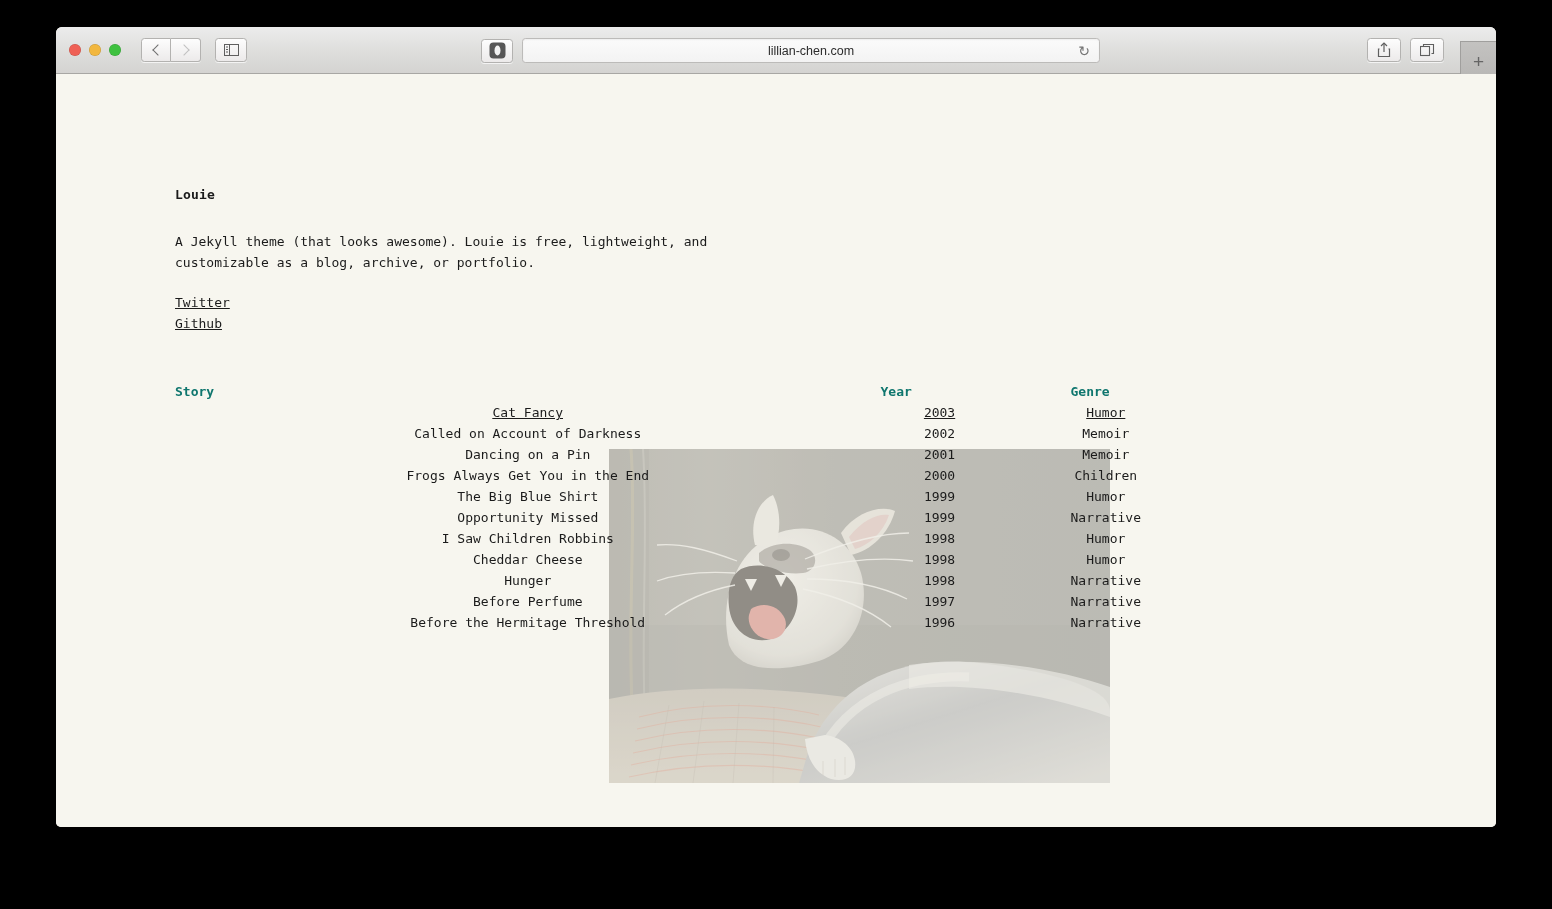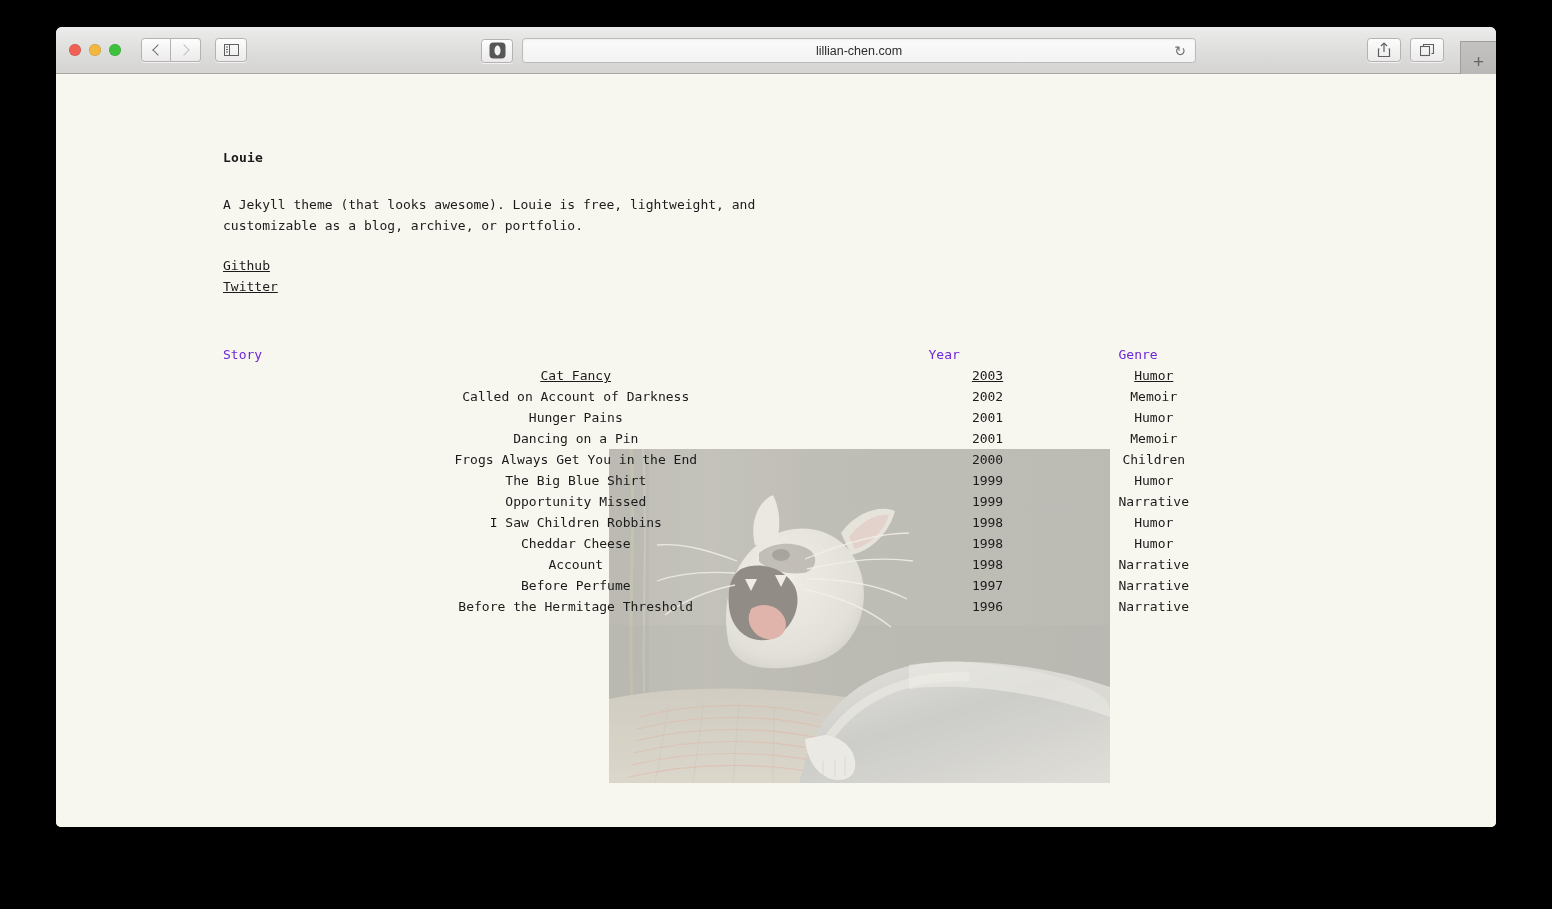--- a/index.html
+++ b/index.html
@@ -75,21 +75,21 @@
 
   .urlbar-wrap {
     position: absolute;
     left: 425px;
     top: 11px;
     display: flex;
     align-items: center;
     gap: 9px;
   }
   .urlbar {
-    width: 674px;
+    width: 578px;
     height: 25px;
     background: linear-gradient(to bottom,#fbfbfb,#f3f3f3);
     border: 1px solid #bcbbb9;
     border-radius: 3.5px;
     display: flex;
     align-items: center;
     justify-content: center;
     position: relative;
     box-shadow: inset 0 1px 2px rgba(0,0,0,.06);
   }
@@ -152,25 +152,24 @@
     width: 501px;
     height: 334px;
     overflow: hidden;
     opacity: 0.55;
   }
   .hero-photo svg { display: block; width: 100%; height: 100%; }
 
   .content {
     position: relative;
     padding-left: 119px;
-    padding-top: 73px;
+    padding-top: 110px;
     font-size: 13px;
     color: #1b1b1b;
     line-height: 21px;
-    margin-left: 48px;
   }
 
   .site-title {
     font-weight: bold;
     font-size: 13px;
     letter-spacing: .2px;
   }
 
   .intro {
     margin-top: 26px;
@@ -187,25 +186,25 @@
   
   .story-table {
     position: relative;
     margin-top: 47px;
     width: 966px;
     border-collapse: collapse;
     font-size: 13px;
     line-height: 21px;
   }
   .story-table th {
-    font-weight: normal;
+    font-weight: bold;
     text-align: left;
     padding: 0;
     height: 21px;
-    color: #6d28d9;
+    color: #0f766e;
   }
   .story-table td {
     padding: 0;
     height: 21px;
     color: #1b1b1b;
     vertical-align: top;
     text-align: center;
   }
   .col-year  { text-align: right; width: 118px; }
   .col-genre { text-align: left;  width: 90px; padding-left: 72px !important; }
@@ -368,22 +367,22 @@
     </div>
 
     <div class="content">
 
       <div class="site-title">Louie</div>
 
       <div class="intro">A Jekyll theme (that looks awesome). Louie is free, lightweight, and
 customizable as a blog, archive, or portfolio.</div>
 
       <div class="links">
+        <a href="#">Twitter</a>
         <a href="#">Github</a>
-        <a href="#">Twitter</a>
       </div>
 
       <table class="story-table">
         <thead>
           <tr>
             <th>Story</th>
             <th class="col-year">Year</th>
             <th class="col-genre">Genre</th>
           </tr>
         </thead>
@@ -392,25 +391,20 @@
               <td><a href="#">Cat Fancy</a></td>
               <td class="col-year">2003</td>
               <td class="col-genre">Humor</td>
             </tr>
             <tr>
               <td>Called on Account of Darkness</td>
               <td class="col-year">2002</td>
               <td class="col-genre">Memoir</td>
             </tr>
             <tr>
-              <td>Hunger Pains</td>
-              <td class="col-year">2001</td>
-              <td class="col-genre">Humor</td>
-            </tr>
-            <tr>
               <td>Dancing on a Pin</td>
               <td class="col-year">2001</td>
               <td class="col-genre">Memoir</td>
             </tr>
             <tr>
               <td>Frogs Always Get You in the End</td>
               <td class="col-year">2000</td>
               <td class="col-genre">Children</td>
             </tr>
             <tr>
@@ -427,21 +421,21 @@
               <td>I Saw Children Robbins</td>
               <td class="col-year">1998</td>
               <td class="col-genre">Humor</td>
             </tr>
             <tr>
               <td>Cheddar Cheese</td>
               <td class="col-year">1998</td>
               <td class="col-genre">Humor</td>
             </tr>
             <tr>
-              <td>Account</td>
+              <td>Hunger</td>
               <td class="col-year">1998</td>
               <td class="col-genre">Narrative</td>
             </tr>
             <tr>
               <td>Before Perfume</td>
               <td class="col-year">1997</td>
               <td class="col-genre">Narrative</td>
             </tr>
             <tr>
               <td>Before the Hermitage Threshold</td>

